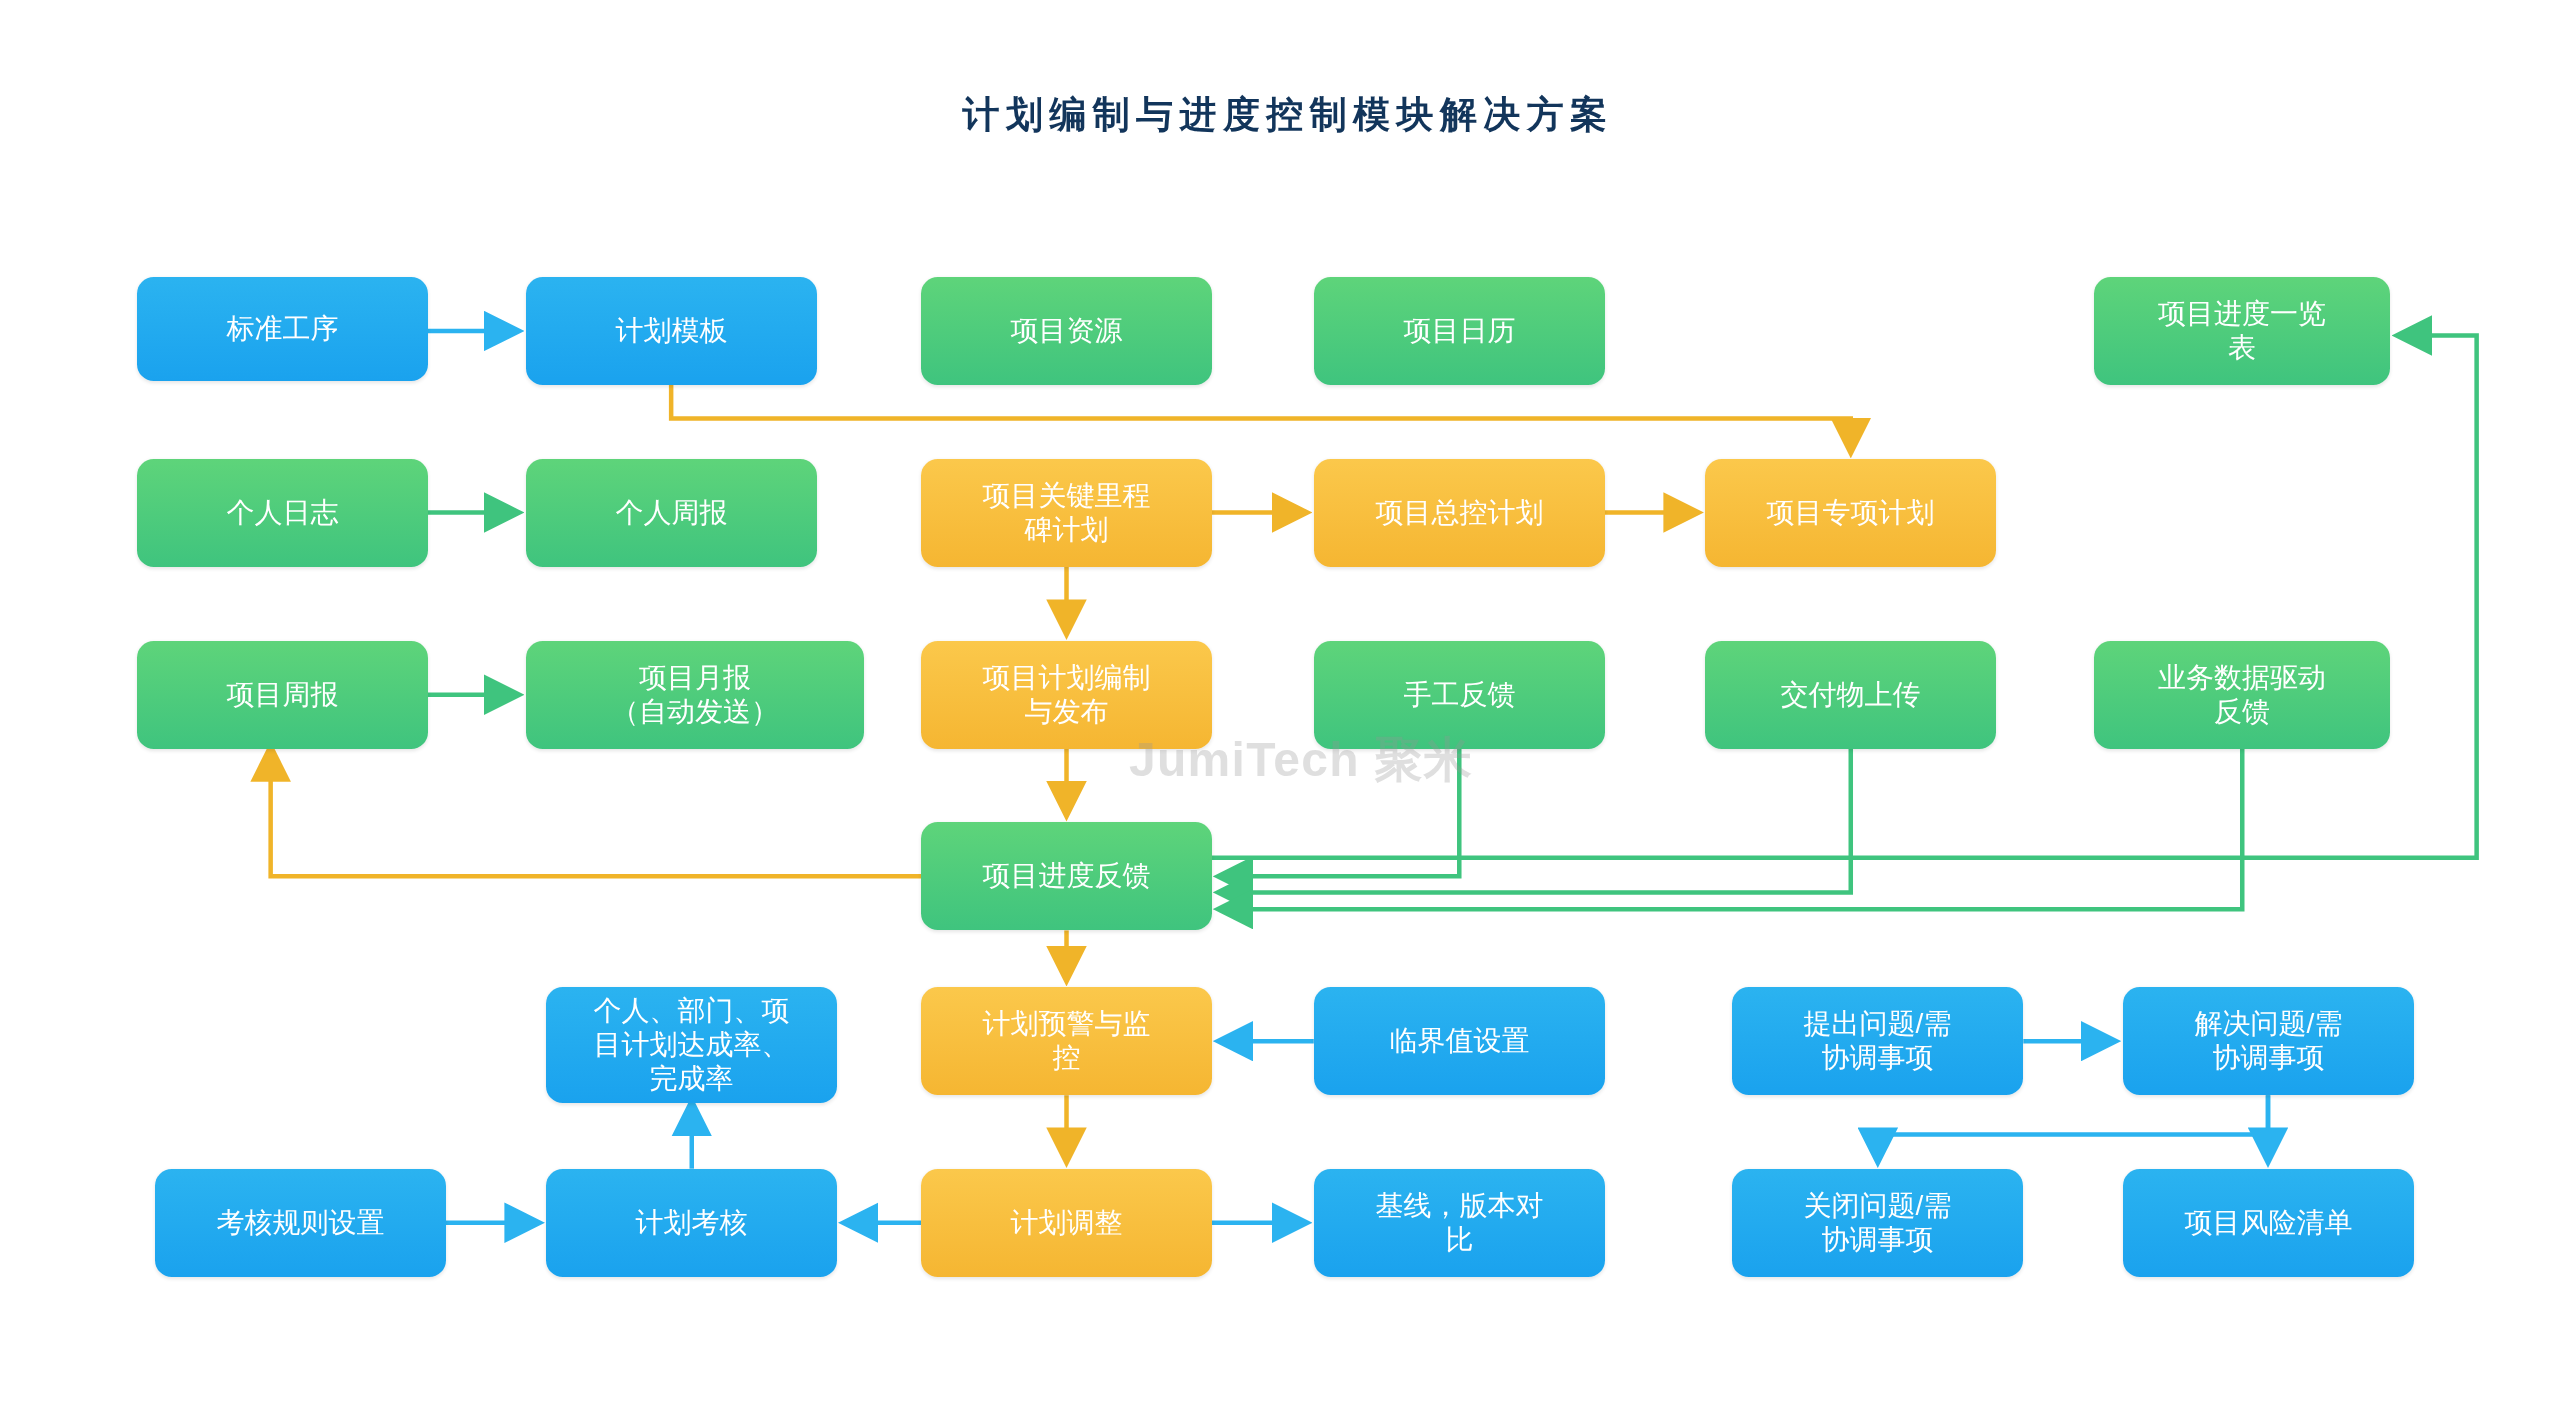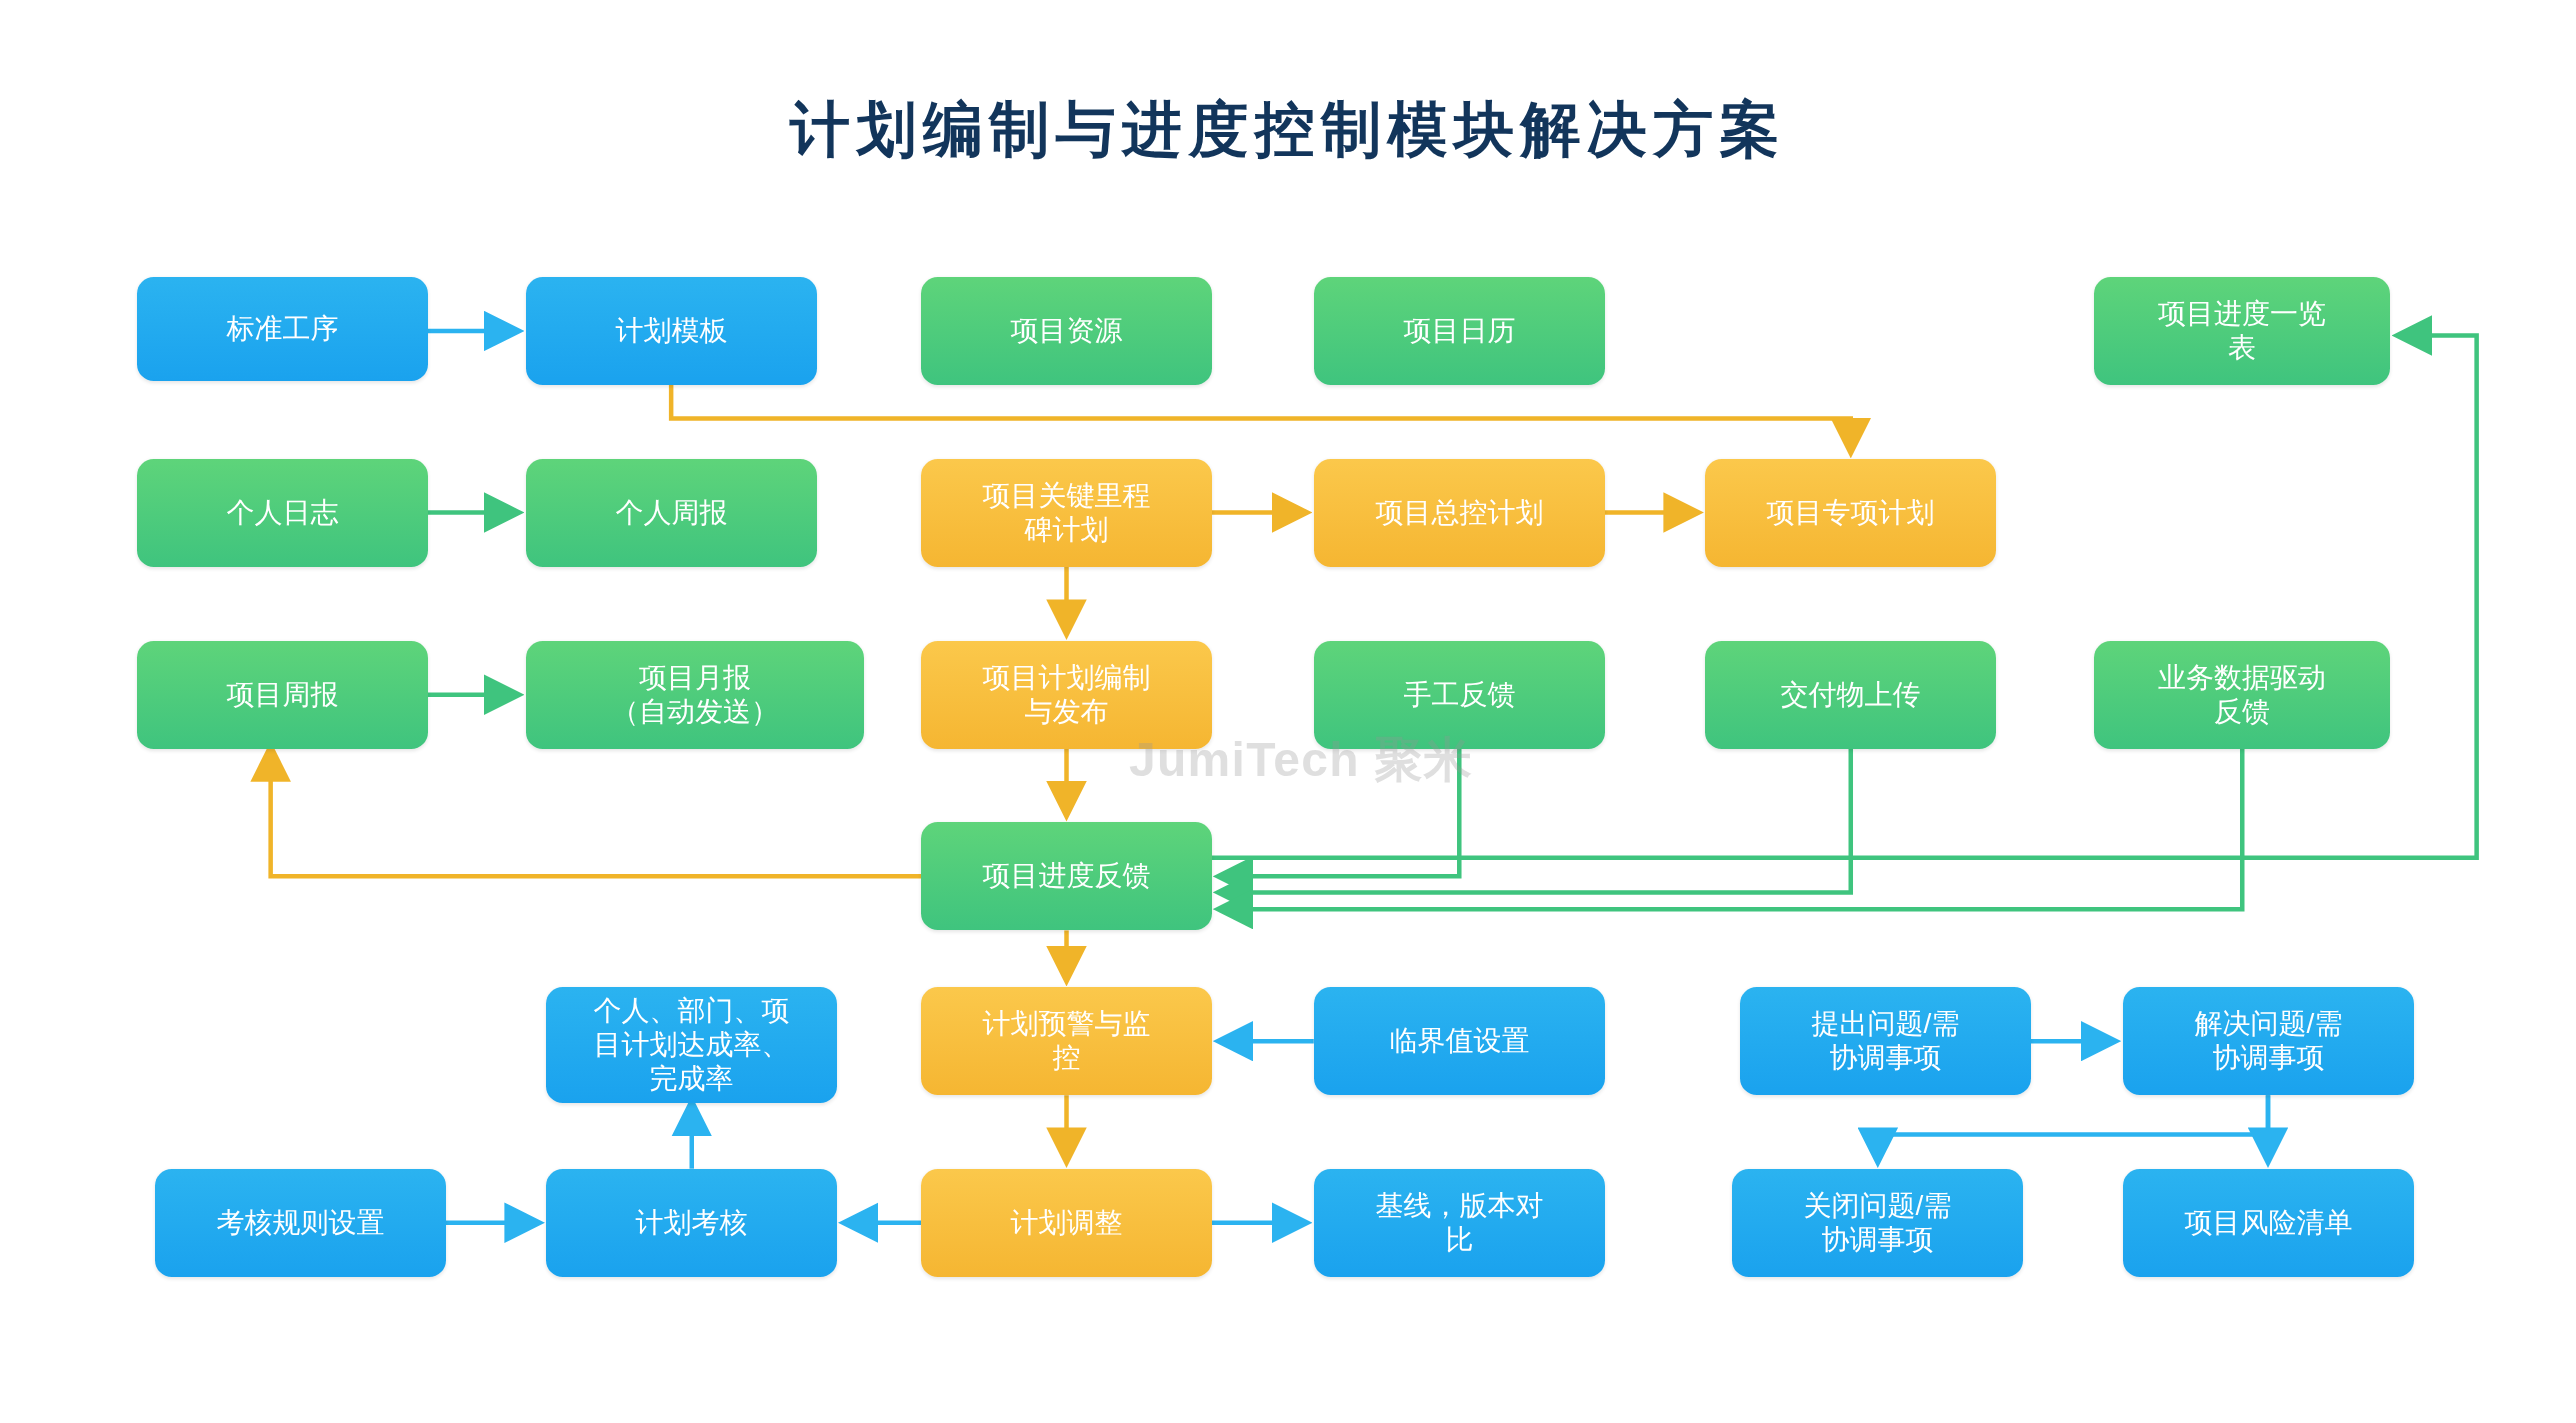--- a/index.html
+++ b/index.html
@@ -16,21 +16,21 @@
     height: 1423px;
     background: #ffffff;
     overflow: hidden;
   }
   #title {
     position: absolute;
     left: 0;
     top: 90px;
     width: 2576px;
     text-align: center;
-    font-size: 60px;
+    font-size: 37px;
     font-weight: bold;
     color: #12355b;
     letter-spacing: 6.4px;
   }
   .node {
     position: absolute;
     border-radius: 16.7px;
     display: flex;
     align-items: center;
     justify-content: center;
@@ -170,21 +170,21 @@
       <div class="node green" style="left: 1705px; top: 641px; width: 291px; height: 108px; text-align: right;">交付物上传</div>
       <div class="node green" style="left: 2094px; top: 641px; width: 296px; height: 108px;">业务数据驱动
 反馈</div>
       <div class="node green" style="left: 921px; top: 822px; width: 291px; height: 108px;">项目进度反馈</div>
       <div class="node blue" style="left: 546px; top: 979px; width: 291px; height: 116px; margin-top: 8px;">个人、部门、项
 目计划达成率、
 完成率</div>
       <div class="node orange" style="left: 921px; top: 987px; width: 291px; height: 108px;">计划预警与监
 控</div>
       <div class="node blue" style="left: 1314px; top: 987px; width: 291px; height: 108px;">临界值设置</div>
-      <div class="node blue" style="left: 1732px; top: 987px; width: 291px; height: 108px; margin-left: 8px;">提出问题/需
+      <div class="node blue" style="left: 1732px; top: 987px; width: 291px; height: 108px;">提出问题/需
 协调事项</div>
       <div class="node blue" style="left: 2123px; top: 987px; width: 291px; height: 108px;">解决问题/需
 协调事项</div>
       <div class="node blue" style="left: 155px; top: 1169px; width: 291px; height: 108px;">考核规则设置</div>
       <div class="node blue" style="left: 546px; top: 1169px; width: 291px; height: 108px;">计划考核</div>
       <div class="node orange" style="left: 921px; top: 1169px; width: 291px; height: 108px;">计划调整</div>
       <div class="node blue" style="left: 1314px; top: 1169px; width: 291px; height: 108px;">基线，版本对
 比</div>
       <div class="node blue" style="left: 1732px; top: 1169px; width: 291px; height: 108px;">关闭问题/需
 协调事项</div>

